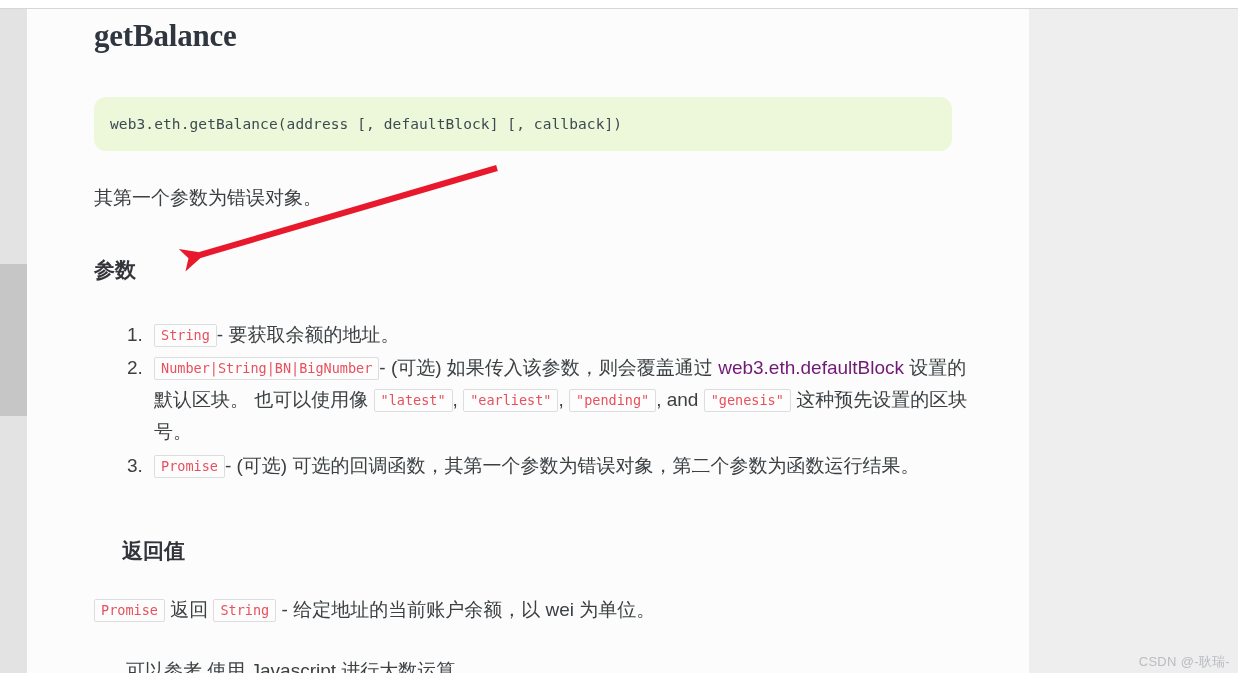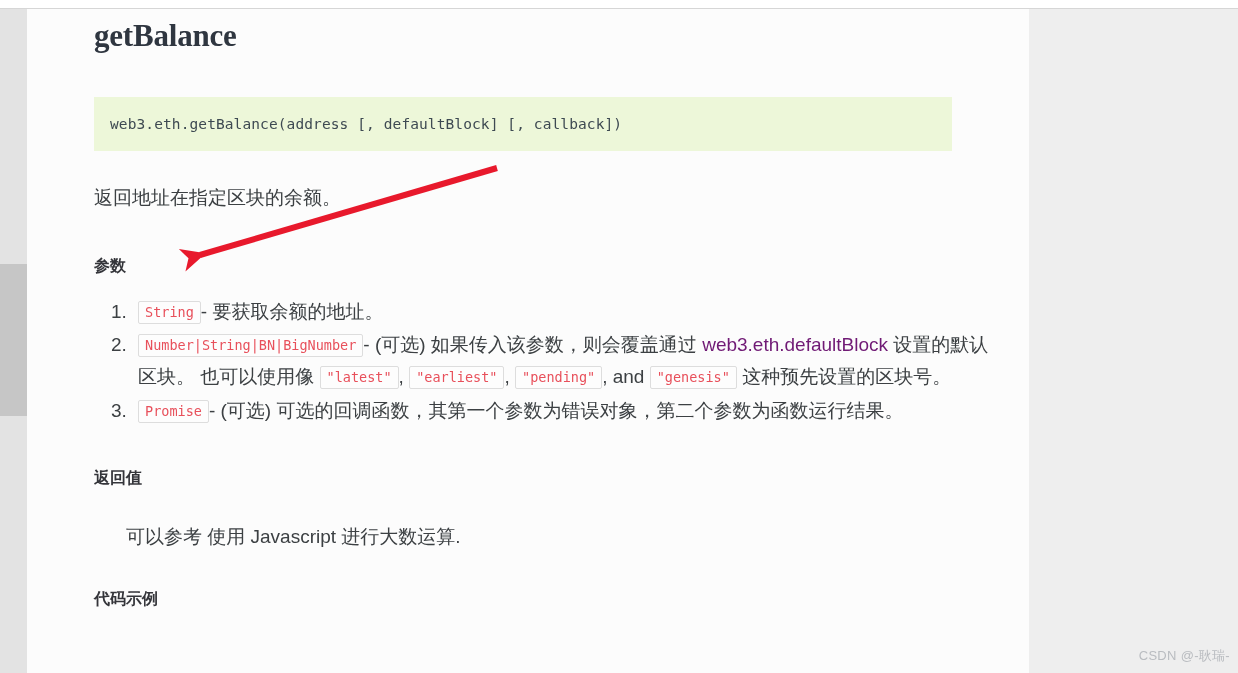--- a/index.html
+++ b/index.html
@@ -86,35 +86,35 @@
     font-family: "Liberation Serif", "DejaVu Serif", serif;
     font-size: 31px;
     font-weight: 700;
     color: #2f3640;
     margin: 0;
     padding: 8px 0 0 0;
     letter-spacing: -0.2px;
     line-height: 1.25;
   }
   h2.doc-h2 {
-    font-size: 16px;
+    font-size: 21px;
     font-weight: 700;
     color: #34353a;
     margin: 0;
     line-height: 1.4;
   }
   h2.h-params  { padding-top: 43px; }
-  h2.h-returns { padding-top: 38px; }
+  h2.h-returns { padding-top: 38px; margin-left: 28px; }
   h2.h-example { padding-top: 37px; }
 
   
   .code-block {
     margin-top: 41px;
     background: #edf7d9;
-    border-radius: 0;
+    border-radius: 12px;
     padding: 18px 16px;
     box-sizing: border-box;
     width: 858px;
   }
   .code-block code {
     font-family: "DejaVu Sans Mono", "Liberation Mono", monospace;
     font-size: 14.5px;
     color: #3e4a52;
     white-space: pre;
     letter-spacing: 0.1px;
@@ -144,21 +144,21 @@
     vertical-align: 1px;
   }
 
   a.doc-link {
     color: #701a75;
     text-decoration: none;
   }
 
   
   ol.params-list {
-    margin: 0;
+    margin: 16px;
     padding-top: 18px;
     padding-left: 38px;
     list-style-position: outside;
     list-style-type: decimal;
   }
   ol.params-list li {
     font-size: 19px;
     color: #3c4043;
     line-height: 1.68;
     margin-bottom: 2px;
@@ -175,21 +175,21 @@
     left: 0; top: 0;
     width: 1238px;
     height: 673px;
     pointer-events: none;
   }
 
   
   .watermark {
     position: absolute;
     right: 8px;
-    bottom: 8px;
+    bottom: 2px;
     font-size: 13px;
     color: #b9bcc0;
     font-family: "Liberation Sans", "DejaVu Sans", sans-serif;
     letter-spacing: 0.3px;
     white-space: nowrap;
   }
 </style>
 </head>
 <body>
 
@@ -206,21 +206,21 @@
 
   <div class="content-col">
     <div class="content-inner">
 
       <h1 class="doc-title">getBalance</h1>
 
       <div class="code-block">
         <code>web3.eth.getBalance(address [, defaultBlock] [, callback])</code>
       </div>
 
-      <p class="para p-intro">返回地址在指定区块的余额。</p>
+      <p class="para p-intro">其第一个参数为错误对象。</p>
 
       <h2 class="doc-h2 h-params">参数</h2>
 
       <ol class="params-list">
 
         <li>
           <code class="inline">String</code><span>- 要获取余额的地址。</span>
         </li>
 
         <li>
@@ -228,20 +228,23 @@
         </li>
 
         <li>
           <code class="inline">Promise</code><span>- (可选) 可选的回调函数，其第一个参数为错误对象，第二个参数为函数运行结果。</span>
         </li>
 
       </ol>
 
       <h2 class="doc-h2 h-returns">返回值</h2>
 
+      <p class="para p-returns">
+        <code class="inline">Promise</code><span> 返回 </span><code class="inline">String</code><span> - 给定地址的当前账户余额，以 wei 为单位。</span>
+      </p>
 
       <p class="para p-ref">可以参考 使用 Javascript 进行大数运算.</p>
 
       <h2 class="doc-h2 h-example">代码示例</h2>
 
     </div>
   </div>
 
   <svg class="arrow-layer" viewBox="0 0 1238 673">
     <defs>

